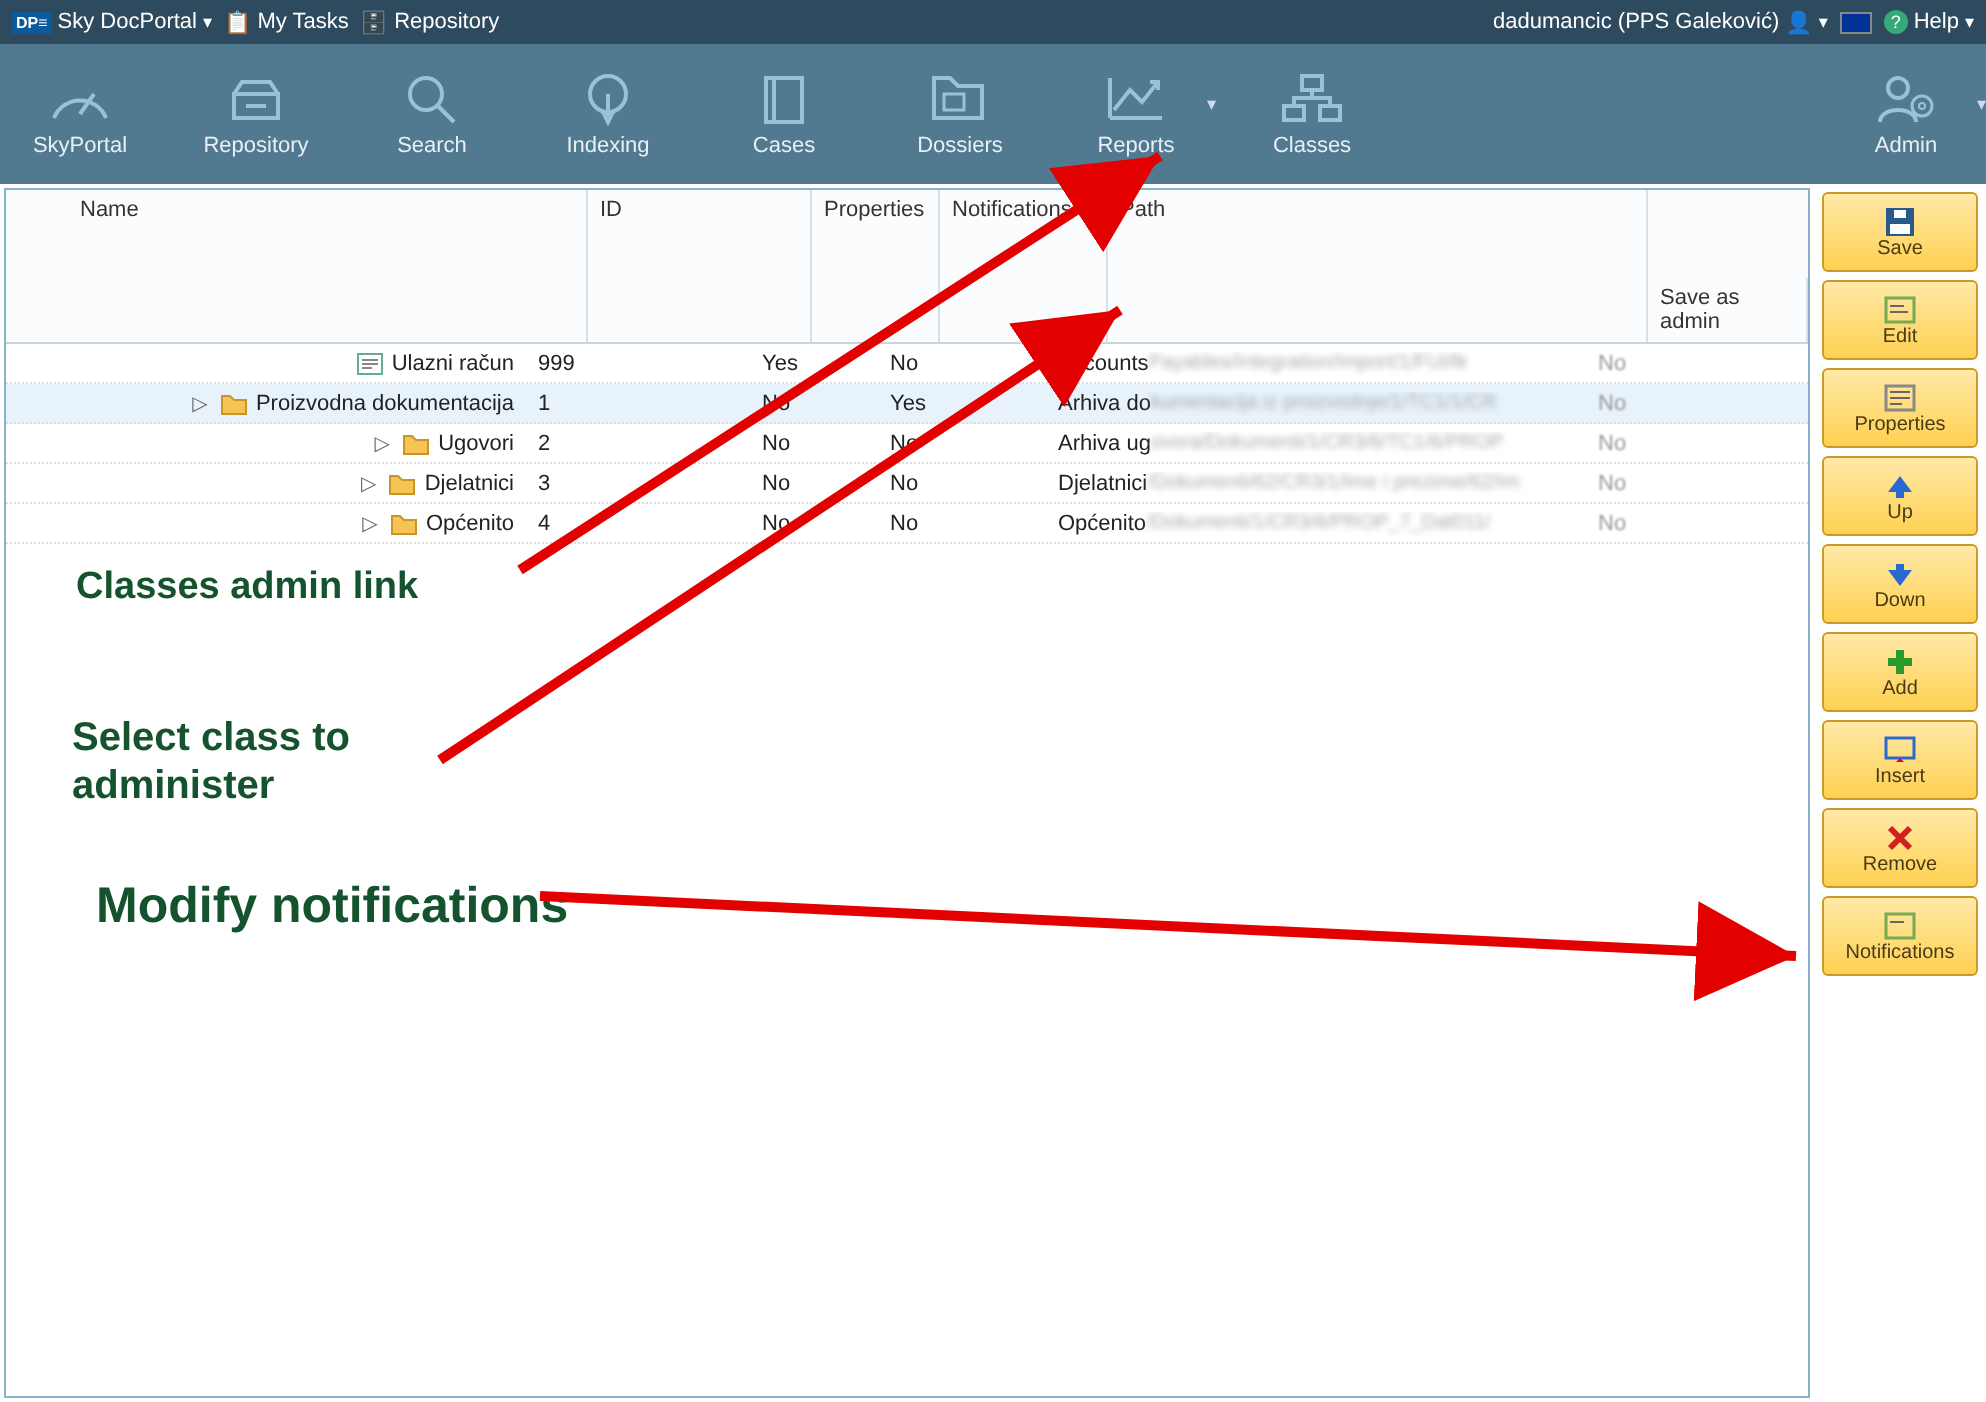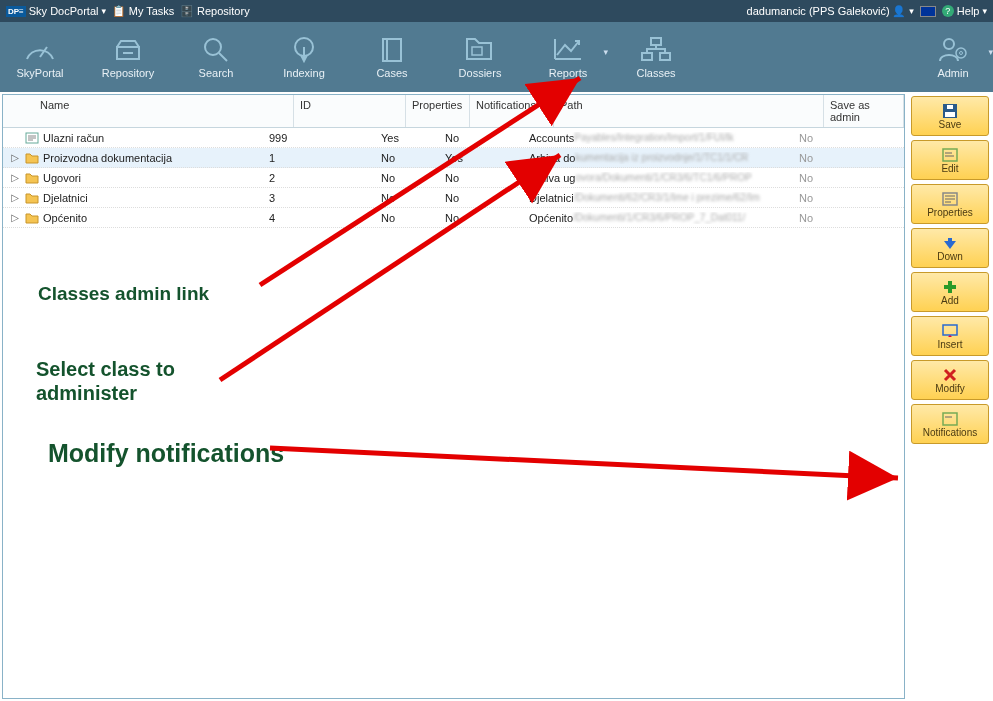--- a/index.html
+++ b/index.html
@@ -23,25 +23,25 @@
 
 .content { display: flex; height: calc(701px - 92px); }
 .table-wrap { flex: 1; border: 1px solid #89b2c7; margin: 2px; overflow: hidden; background: #fff; }
 .table-head { display: flex; background: #fafcfd; border-bottom: 1px solid #c6d6de; font-size: 11px; color: #333; justify-content: flex-end; }
 .table-head .th { padding: 4px 6px; border-right: 1px solid #d6e0e6; }
 .th-name { width: 260px; }
 .th-id { width: 112px; }
 .th-sel { width: 64px; }
 .th-not { width: 84px; }
 .th-path { width: 270px; }
-.th-save { width: 80px; }
+.th-save { width: 80px; margin-top: 44px; }
 
 .row { display: flex; font-size: 11px; color: #222; border-bottom: 1px dotted #ddd; height: 20px; align-items: center; }
 .row .td { padding: 0 6px; overflow: hidden; white-space: nowrap; }
-.row .td-name { width: 260px; display: flex; align-items: center; gap: 4px; padding-left: 20px; }
+.row .td-name { width: 260px; display: flex; align-items: center; gap: 4px; padding-left: 20px; justify-content: flex-end; }
 .row .td-id { width: 112px; }
 .row .td-sel { width: 64px; }
 .row .td-not { width: 84px; }
 .row .td-path { width: 270px; display: flex; }
 .row .td-save { width: 80px; color: #999; filter: blur(0.6px); }
 .row.selected { background: #e7f2fb; }
 .blurred { color: #aaa; filter: blur(1.5px); font-size: 10px; }
 
 .tree-exp { width: 12px; text-align: center; color: #666; font-size: 10px; cursor: pointer; margin-left: -14px; }
 
@@ -300,20 +300,28 @@
             <line x1="3" y1="4" x2="13" y2="4" stroke="#666"></line>
             <line x1="3" y1="7" x2="13" y2="7" stroke="#666"></line>
             <line x1="3" y1="10" x2="9" y2="10" stroke="#666"></line>
           </svg>
         </span>
         <span>Properties</span>
       </div>
     <div class="side-btn">
         <span class="bicon">
           <svg width="16" height="14">
+            <path d="M8 2 L14 10 L10 10 L10 13 L6 13 L6 10 L2 10 Z" fill="#2a6ad0"></path>
+          </svg>
+        </span>
+        <span>Up</span>
+      </div>
+    <div class="side-btn">
+        <span class="bicon">
+          <svg width="16" height="14">
             <path d="M8 13 L14 5 L10 5 L10 2 L6 2 L6 5 L2 5 Z" fill="#2a6ad0"></path>
           </svg>
         </span>
         <span>Down</span>
       </div>
     <div class="side-btn">
         <span class="bicon">
           <svg width="14" height="14">
             <rect x="5" y="1" width="4" height="12" fill="#2a9a2a"></rect>
             <rect x="1" y="5" width="12" height="4" fill="#2a9a2a"></rect>
@@ -329,21 +337,21 @@
           </svg>
         </span>
         <span>Insert</span>
       </div>
     <div class="side-btn">
         <span class="bicon">
           <svg width="14" height="14">
             <path d="M2 2 L12 12 M12 2 L2 12" stroke="#d02020" stroke-width="3"></path>
           </svg>
         </span>
-        <span>Modify</span>
+        <span>Remove</span>
       </div>
     <div class="side-btn">
         <span class="bicon">
           <svg width="16" height="14">
             <rect x="1" y="1" width="14" height="12" fill="none" stroke="#7a5" stroke-width="1.5"></rect>
             <line x1="3" y1="5" x2="10" y2="5" stroke="#666"></line>
           </svg>
         </span>
         <span>Notifications</span>
       </div>

